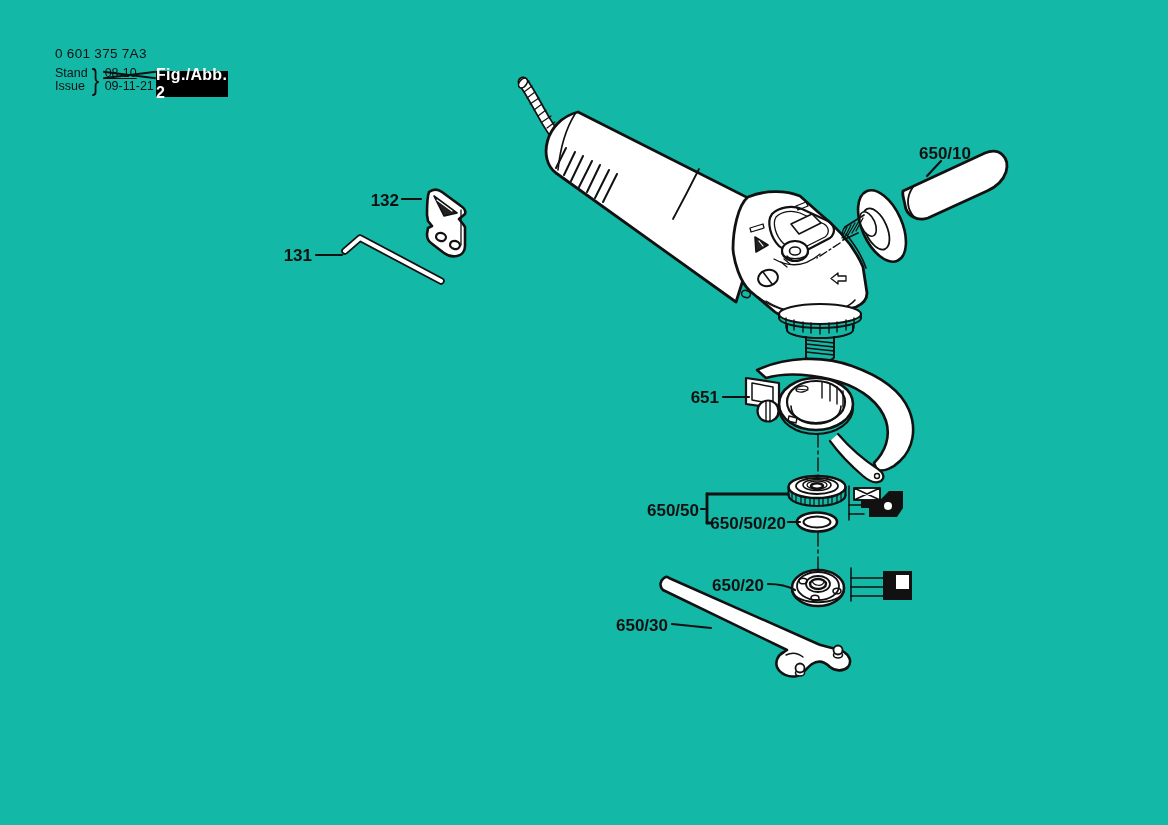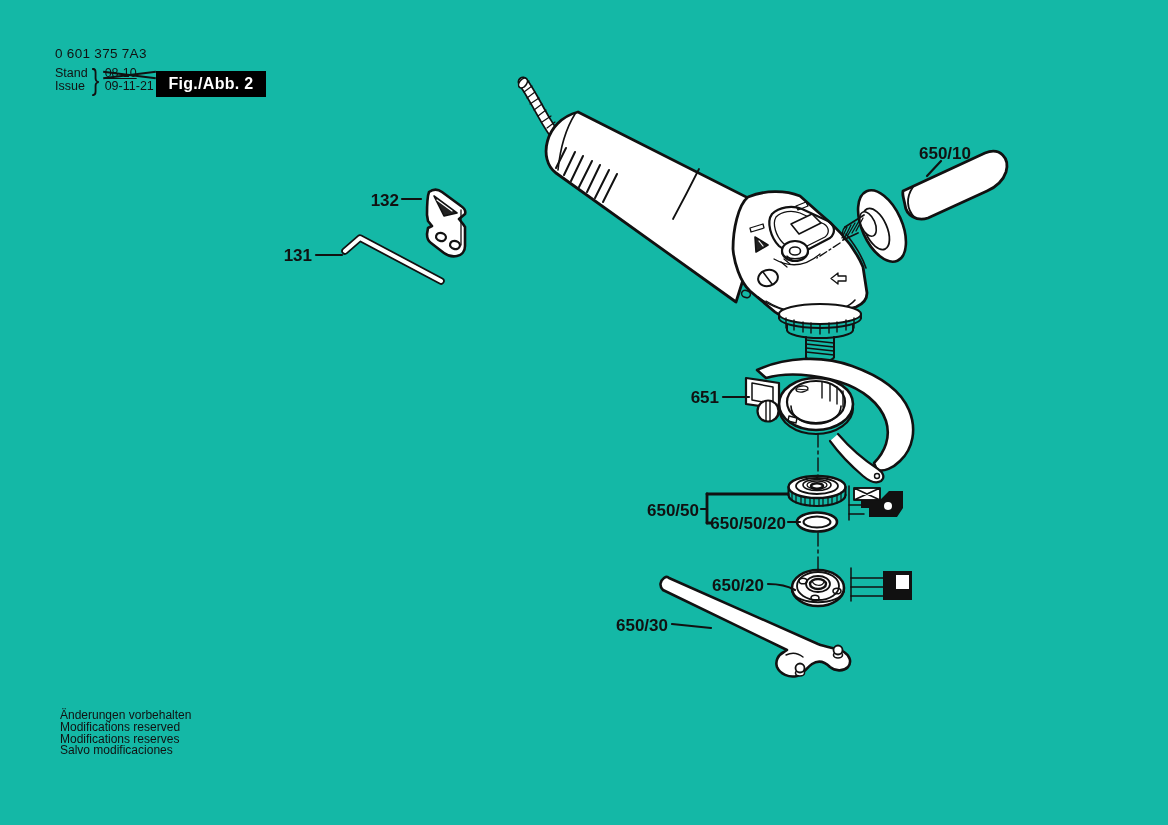--- a/index.html
+++ b/index.html
@@ -10,21 +10,21 @@
   .hdr{position:absolute;left:55px;top:46px;}
   .partnum{font-size:13.5px;letter-spacing:.3px;}
   .standissue{display:flex;align-items:stretch;margin-top:6px;line-height:13px;font-size:12.5px;}
   .si-col{display:flex;flex-direction:column;}
   .brace{font-size:30px;font-weight:400;line-height:26px;width:13px;transform:scaleX(.75);margin:0 2px;}
   .struck{position:relative;display:inline-block;text-decoration:underline;}
   .struck::before,.struck::after{content:"";position:absolute;left:-2px;right:-2px;top:50%;
     height:1.5px;background:#111;}
   .struck::before{transform:rotate(7deg);}
   .struck::after{transform:rotate(-7deg);}
-  .figbox{position:absolute;left:156px;top:71px;width:110px;height:26px;background:#000;color:#fff;
+  .figbox{position:absolute;left:156px;top:71px;width:72px;height:26px;background:#000;color:#fff;
     font-weight:bold;font-size:16px;display:flex;align-items:center;justify-content:center;letter-spacing:.3px;}
   
   .ftr{position:absolute;left:60px;top:710px;font-size:12px;line-height:11.8px;}
   text.plabel{font-weight:bold;font-size:17px;font-family:"Liberation Sans","DejaVu Sans",sans-serif;fill:#111;}
 </style>
 </head>
 <body>
 
 <div class="page">
 
@@ -291,20 +291,14 @@
       <text class="plabel" x="312" y="261" text-anchor="end">131</text>
       <text class="plabel" x="971" y="159" text-anchor="end">650/10</text>
       <text class="plabel" x="719" y="403" text-anchor="end">651</text>
       <text class="plabel" x="699" y="516" text-anchor="end">650/50</text>
       <text class="plabel" x="786" y="529" text-anchor="end">650/50/20</text>
       <text class="plabel" x="764" y="591" text-anchor="end">650/20</text>
       <text class="plabel" x="668" y="631" text-anchor="end">650/30</text>
     </g>
   </svg>
 
-  <div class="ftr">
-    <div>Änderungen vorbehalten</div>
-    <div>Modifications reserved</div>
-    <div>Modifications reserves</div>
-    <div>Salvo modificaciones</div>
-  </div>
 
 </div>
 
 </body></html>

